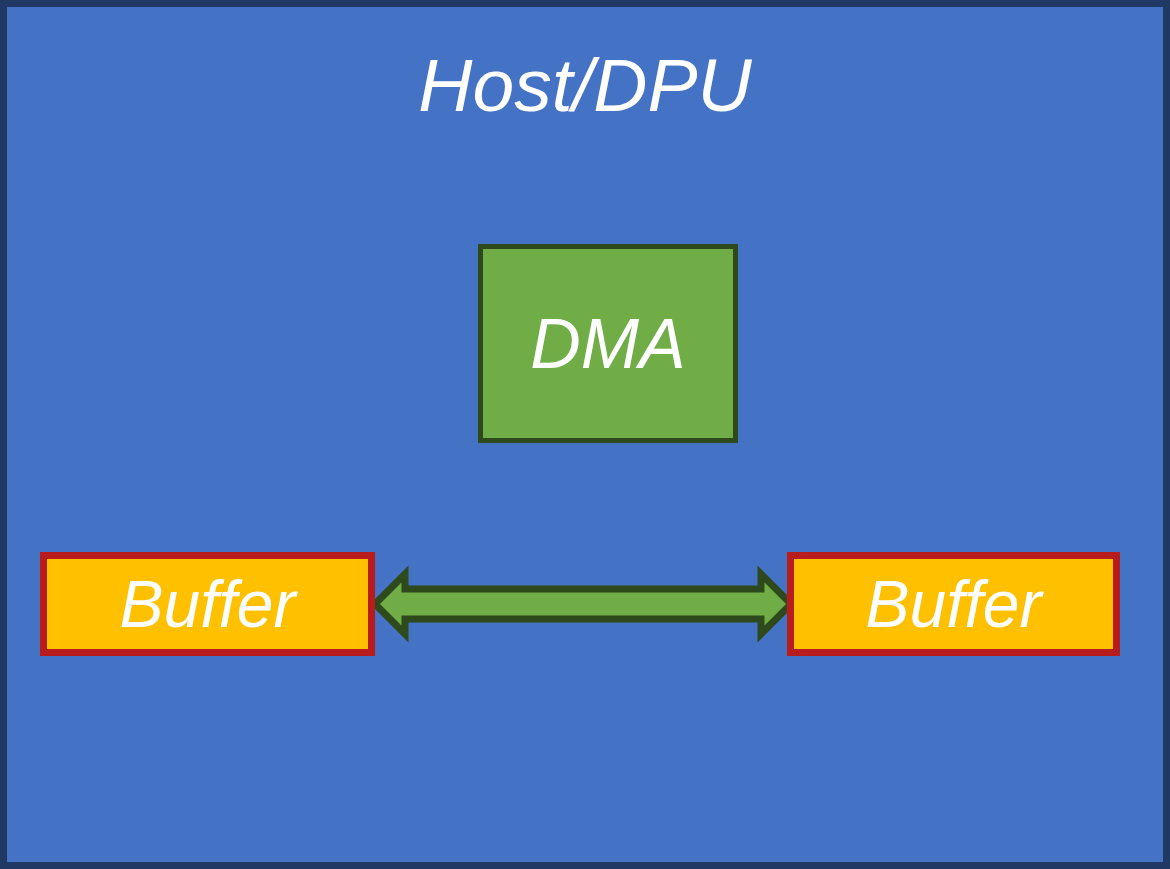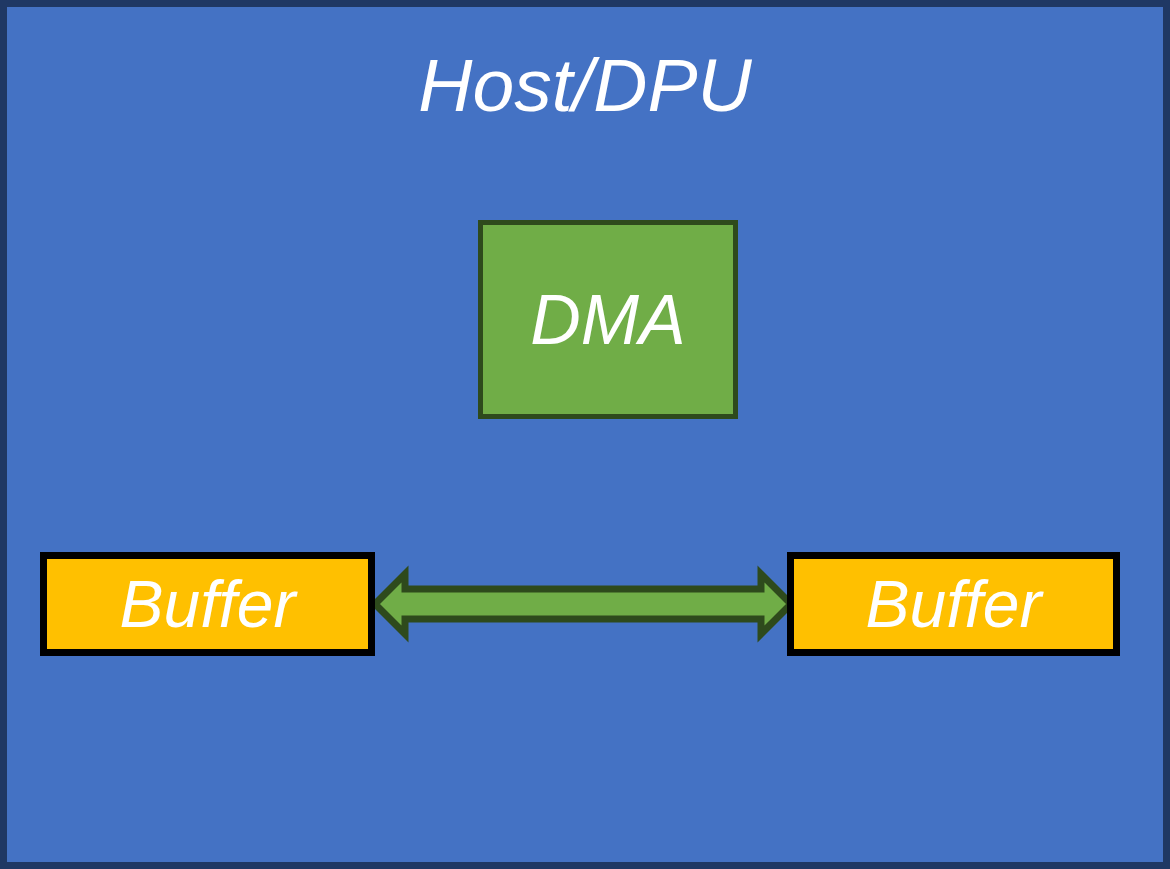--- a/index.html
+++ b/index.html
@@ -40,21 +40,21 @@
     font-size: 75px;
     line-height: 86px;
     font-weight: 400;
     letter-spacing: 0px;
     white-space: pre;
   }
   
   #dma-box {
     position: absolute;
     left: 478px;
-    top: 220px;
+    top: 244px;
     width: 260px;
     height: 199px;
     box-sizing: border-box;
     background: #70AD47;
     border: 5px solid #2E4A1C;
     display: flex;
     align-items: center;
     justify-content: center;
   }
   #dma-label {
@@ -77,21 +77,21 @@
     font-weight: 400;
     white-space: pre;
   }
   
   .buffer-box {
     position: absolute;
     top: 552px;
     height: 104px;
     box-sizing: border-box;
     background: #FFC000;
-    border: 7px solid #000000;
+    border: 7px solid #b91c1c;
     display: flex;
     align-items: center;
     justify-content: center;
   }
   #buffer-left  { left: 40px;  width: 335px; }
   #buffer-right { left: 787px; width: 333px; }
   .buffer-label {
     color: #FFFFFF;
     font-size: 66px;
     line-height: 70px;

